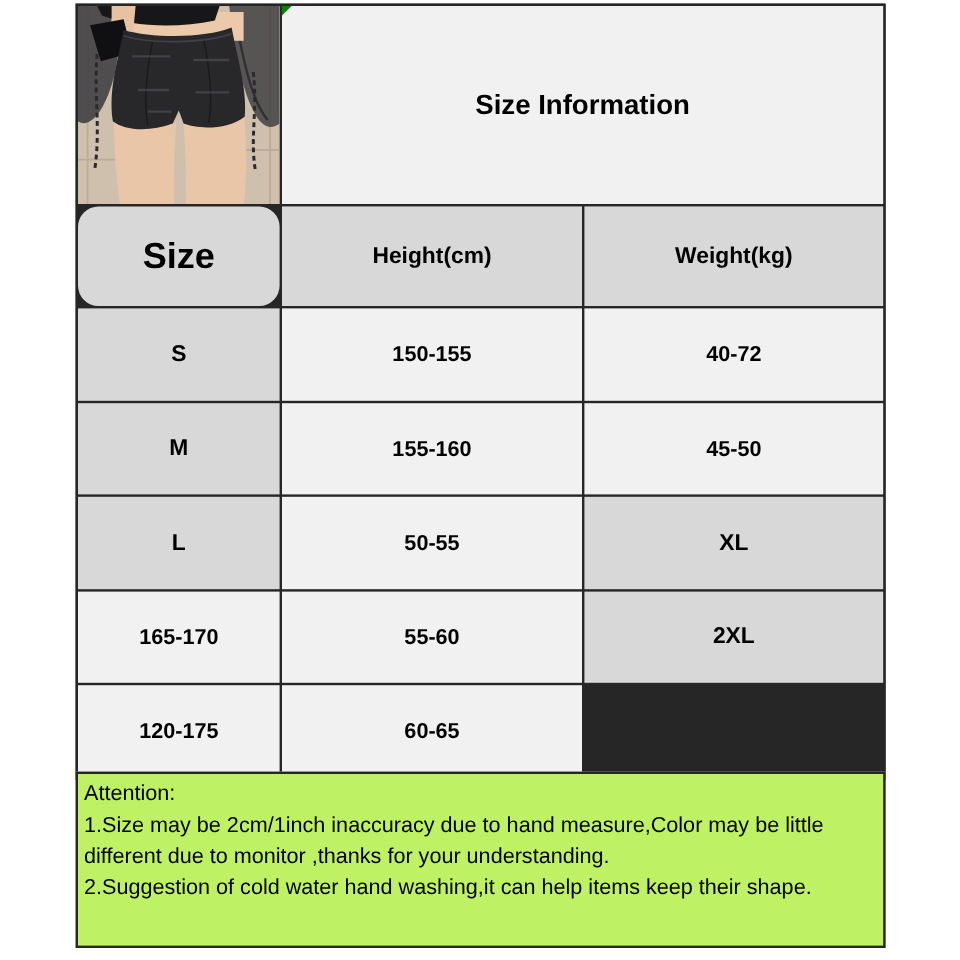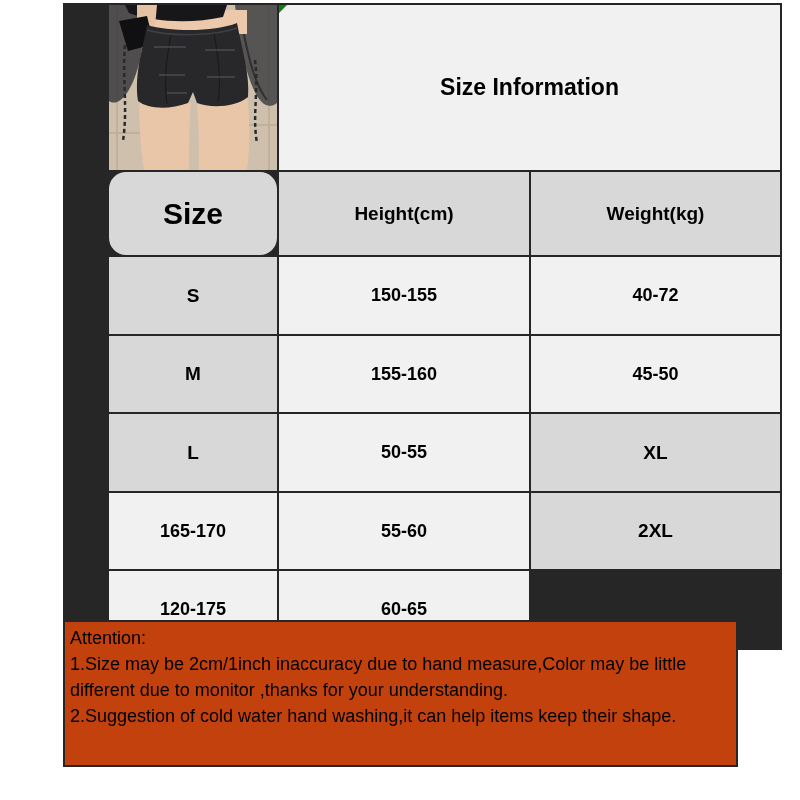--- a/index.html
+++ b/index.html
@@ -14,21 +14,20 @@
   .size-table {
     position: absolute;
     left: 63px;
     top: 3px;
     display: grid;
     grid-template-columns: 168px 250px 249px;
     grid-template-rows: 165px 83px 77px 76px 77px 76px 77px;
     gap: 2px;
     background: #262626;           
     border: 2px solid #262626;     
-    padding-left: 44px;
   }
   .cell {
     display: flex;
     align-items: center;
     justify-content: center;
     background: #f1f1f1;
     overflow: hidden;
   }
   .photo-cell { grid-column: 1; grid-row: 1; padding: 0; background: #cfc0ad; }
   .photo-cell svg { display: block; width: 100%; height: 100%; }
@@ -46,26 +45,26 @@
     border-top: 8px solid #0f7d0f;
     border-right: 8px solid transparent;
   }
   .head { background: #d8d8d8; font-weight: bold; font-size: 19px; }
   .head.size-head { font-size: 30px; border-radius: 17px; }
   .rowhead { background: #d8d8d8; font-weight: bold; font-size: 19px; }
   .val { background: #f1f1f1; font-weight: bold; font-size: 18px; text-align: center; }
   .attention {
     position: absolute;
     left: 63px;
-    top: 620px;
+    top: 643px;
     width: 675px;
     height: 147px;
     box-sizing: border-box;
     border: 2px solid #262626;
-    background: #c2410c;
+    background: #bef264;
     padding: 3px 5px;
   }
   .attention .line {
     font-size: 18px;
     line-height: 26px;
     white-space: nowrap;
   }
 </style>
 </head>
 <body>

